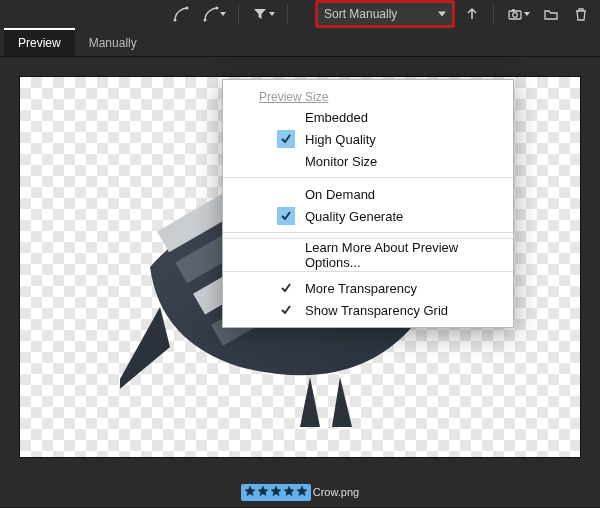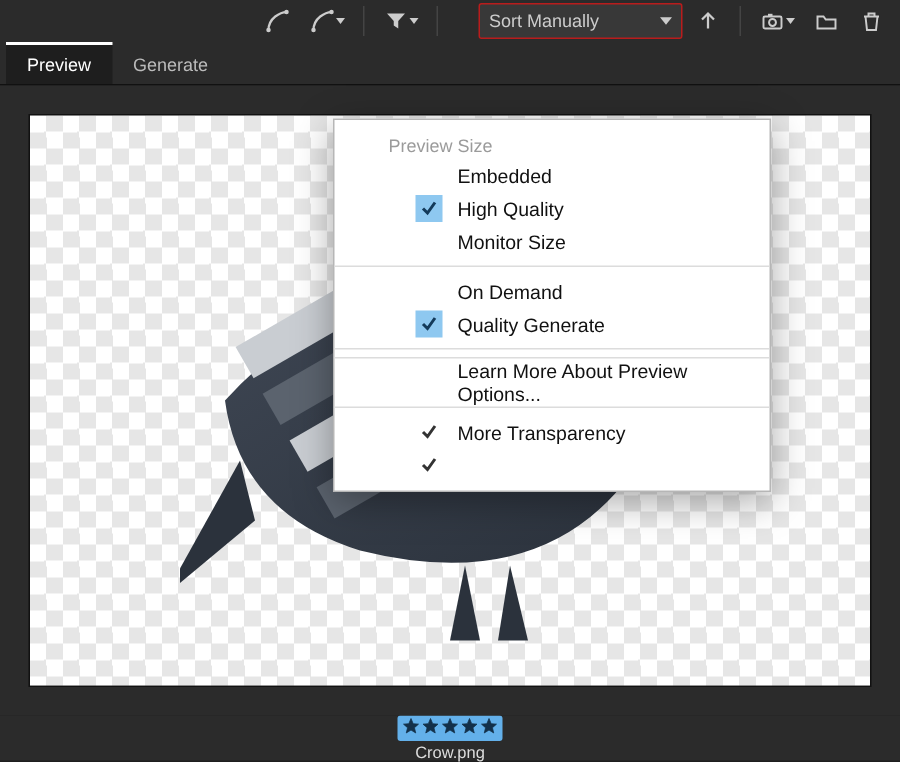--- a/index.html
+++ b/index.html
@@ -1,37 +1,37 @@
 <!DOCTYPE html>
 <html><head>
 <meta charset="utf-8">
 <style>
   html,body{margin:0;padding:0;width:600px;height:508px;background:#1e1e1e;font-family:"Segoe UI",Tahoma,Arial,sans-serif;font-size:12px;color:#ccc;overflow:hidden;}
   .topbar{height:28px;background:#2b2b2b;display:flex;align-items:center;padding:0 6px;gap:4px;}
   .spacer{flex:1;}
   .tbtn{width:26px;height:22px;display:flex;align-items:center;justify-content:center;color:#ccc;cursor:pointer;border-radius:2px;}
   .tbtn svg{display:block;}
   .tsep{width:1px;height:20px;background:#444;margin:0 4px;}
-  .sort-select{height:22px;background:#383838;border:1px solid #b91c1c;color:#ccc;padding:0 18px 0 6px;display:flex;align-items:center;position:relative;min-width:110px;cursor:pointer;border-radius:2px;margin-left:19px;}
+  .sort-select{height:22px;background:#383838;border:3px solid #b91c1c;color:#ccc;padding:0 18px 0 6px;display:flex;align-items:center;position:relative;min-width:110px;cursor:pointer;border-radius:2px;margin-left:19px;}
   .sort-select::after{content:"";position:absolute;right:6px;top:50%;width:0;height:0;border-left:4px solid transparent;border-right:4px solid transparent;border-top:5px solid #ccc;transform:translateY(-50%);}
   .tabs{height:28px;background:#2b2b2b;display:flex;align-items:flex-end;padding:0 4px;border-bottom:1px solid #111;}
   .tab{height:26px;padding:0 14px;display:flex;align-items:center;color:#bbb;cursor:pointer;font-size:12px;}
   .tab.active{background:#1e1e1e;color:#fff;border-top:2px solid #fff;}
   .stage{position:relative;height:420px;background:#2b2b2b;display:flex;align-items:center;justify-content:center;}
   .checker{width:560px;height:380px;background:
       repeating-conic-gradient(#e6e6e6 0% 25%,#fff 0% 50%) 0 0/22px 22px;
       position:relative;box-shadow:0 0 0 1px #111;}
   .bird{position:absolute;left:50%;top:50%;transform:translate(-50%,-50%);}
-  .footer{height:30px;background:#2b2b2b;display:flex;flex-direction:column;align-items:center;justify-content:center;gap:2px;}
+  .footer{height:30px;background:#2b2b2b;display:flex;flex-direction:row;align-items:center;justify-content:center;gap:2px;}
   .stars{display:flex;gap:1px;background:#63b0ea;padding:1px 3px;border-radius:2px;}
   .star svg{fill:#13304a;stroke:#13304a;}
   .fname{font-size:11px;color:#ddd;}
   
   .menu{position:absolute;left:222px;top:22px;width:290px;background:#fff;border:1px solid #b6b6b6;box-shadow:0 6px 24px rgba(0,0,0,.35);color:#111;padding:6px 0 6px 0;z-index:10;}
-  .menu .section-label{color:#9b9b9b;padding:4px 6px 2px 36px;font-size:12px;}
+  .menu .section-label{color:#9b9b9b;padding:4px 6px 2px 36px;font-size:12px;text-decoration:underline;}
   .menu .item{height:22px;padding:0 14px 0 36px;display:flex;align-items:center;cursor:pointer;position:relative;font-size:13px;margin-left:46px;}
   .menu .sep{height:1px;background:#dcdcdc;margin:5px 0;}
   .menu .chk{position:absolute;left:8px;top:2px;width:18px;height:18px;display:flex;align-items:center;justify-content:center;}
   .menu .chk.box{background:#8ec8f0;}
   .menu .chk svg{stroke:#133a5a;stroke-width:2;fill:none;}
   .menu .chk.plain svg{stroke:#333;}
   
   .ic{width:16px;height:16px;}
   .small-caret{width:0;height:0;border-left:3px solid transparent;border-right:3px solid transparent;border-top:4px solid #ccc;margin-left:1px;}
 </style>
@@ -101,21 +101,21 @@
         <path d="M4 5 h8 l-1 9 h-6 Z M3 5 h10 M6 3 h4 v2 h-4 Z" fill="none" stroke="#ccc" stroke-width="1.3"></path>
       </svg>
   </div>
 </div>
 
 <div class="tabs">
   <div class="tab active">
     <span>Preview</span>
   </div>
   <div class="tab">
-    <span>Generate</span>
+    <span>Manually</span>
   </div>
 </div>
 
 <div class="stage">
   <div class="checker">
 
     <svg class="bird" width="360" height="340" viewBox="0 0 360 340">
       <defs>
         <linearGradient id="bodyG" x1="0" y1="0" x2="1" y2="1">
           <stop offset="0" stop-color="#3e4653"></stop>
@@ -190,20 +190,21 @@
           </svg>
         </span>
       <span>More Transparency</span>
     </div>
     <div class="item">
       <span class="chk plain">
           <svg width="14" height="14" viewBox="0 0 14 14">
             <path d="M3 7 l3 3 5 -7"></path>
           </svg>
         </span>
+      <span>Show Transparency Grid</span>
     </div>
   </div>
 </div>
 
 <div class="footer">
   <div class="stars">
     <span class="star"><svg width="12" height="12" viewBox="0 0 24 24">
           <path d="M12 2 l2.9 6.9 7.1 .6 -5.4 4.8 1.7 7 -6.3 -3.9 -6.3 3.9 1.7 -7 -5.4 -4.8 7.1 -.6 Z"></path>
         </svg></span>
     <span class="star"><svg width="12" height="12" viewBox="0 0 24 24">

